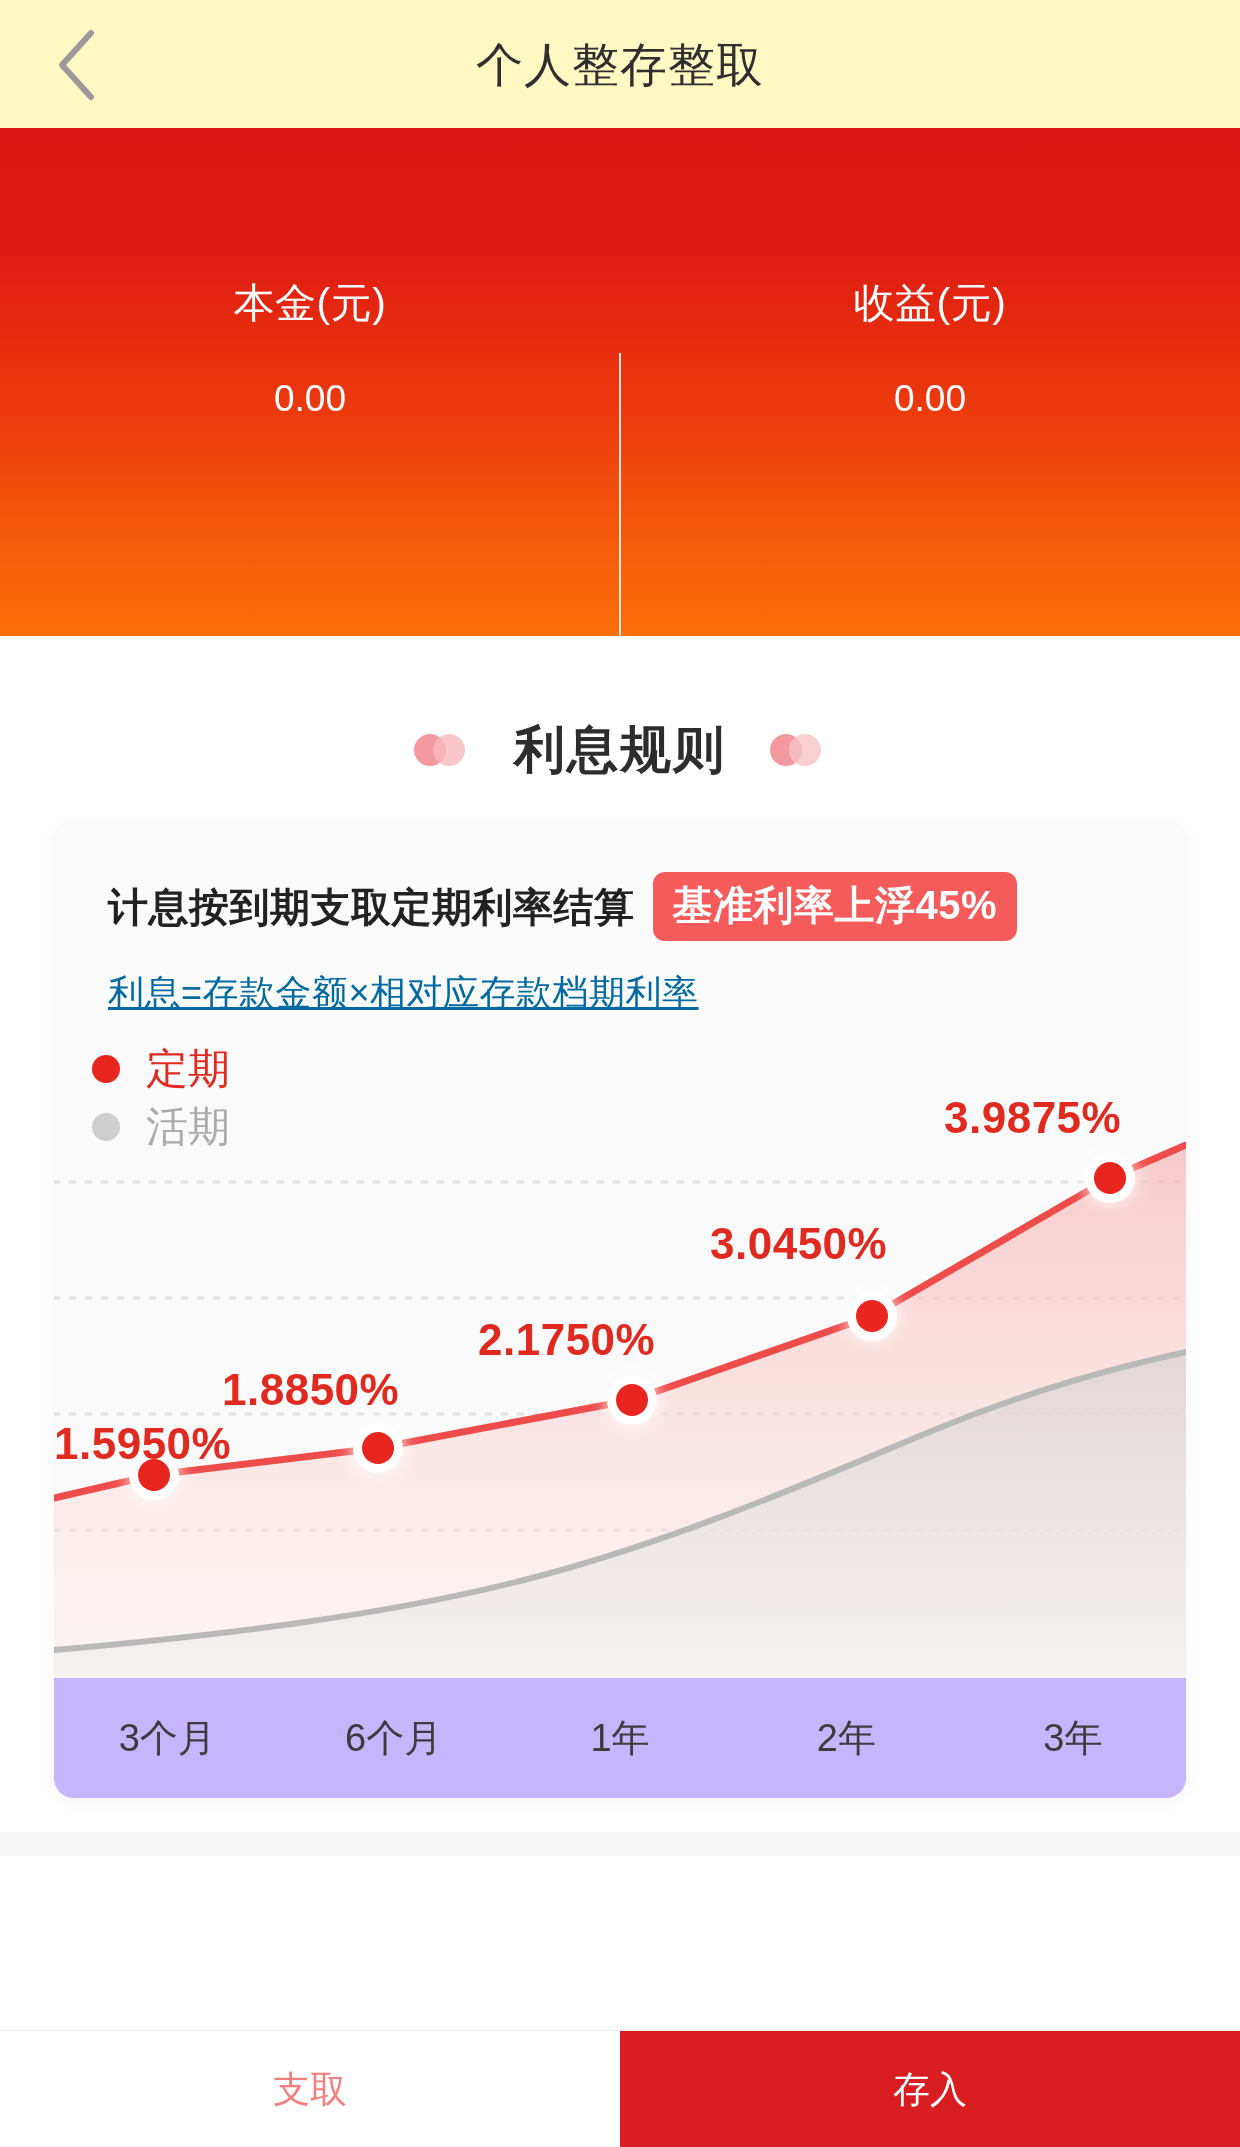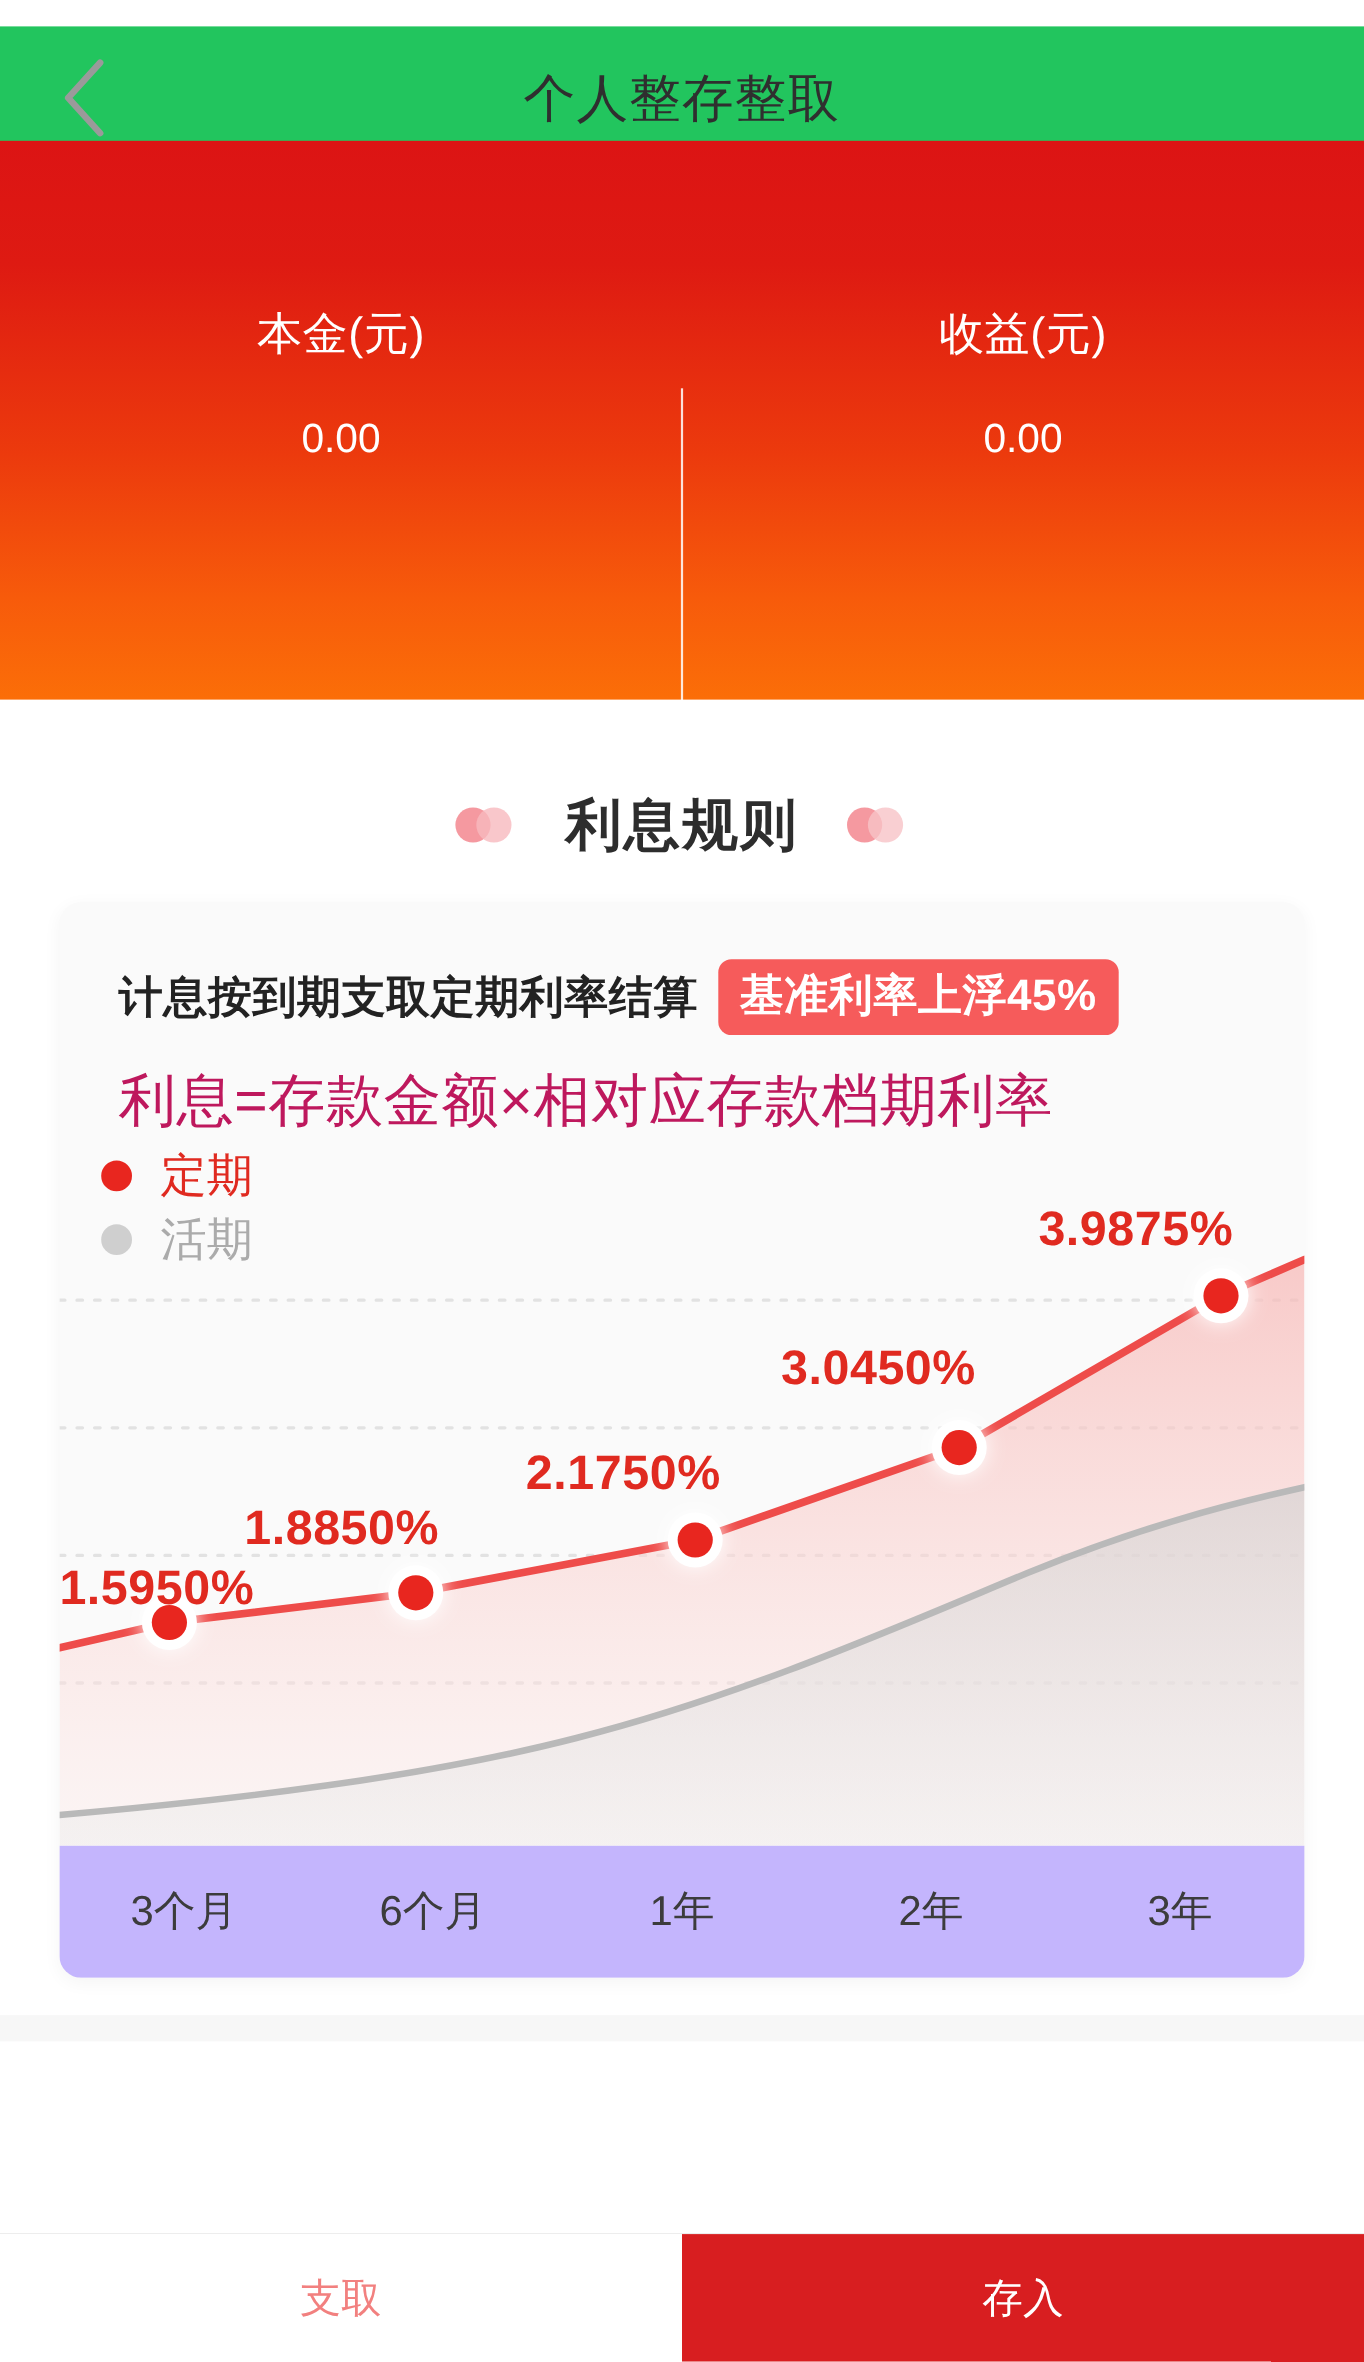--- a/index.html
+++ b/index.html
@@ -7,22 +7,22 @@
     width:1240px; height:2147px;
     background:#ffffff;
     font-family:"Liberation Sans","DejaVu Sans",sans-serif;
     overflow:hidden;
   }
   .screen { position:relative; width:1240px; height:2147px; background:#fff; }
 
   
   .header {
     position:absolute; left:0; top:0; width:1240px; height:128px;
-    background:#22c55e;
-    display:flex; align-items:center; justify-content:center;margin-top:24px;
+    background:#fef9c3;
+    display:flex; align-items:center; justify-content:center;
   }
   .back-btn {
     position:absolute; left:34px; top:22px;
     width:86px; height:86px;
     display:flex; align-items:center; justify-content:center;
     cursor:pointer;
   }
   .back-btn svg { display:block; }
   .page-title {
     font-size:47px; font-weight:400; color:#2f2f2f;
@@ -97,22 +97,23 @@
     background:#F65B5B; color:#ffffff;
     font-size:40px; font-weight:700;
     line-height:1;
     padding:13px 20px 16px 20px;
     border-radius:12px;
     letter-spacing:0.5px;
     white-space:nowrap;
   }
   .formula {
     margin:34px 0 0 54px;
-    font-size:52px; color:#be185d; font-weight:400; line-height:1;
-    letter-spacing:0.5px;
+    font-size:36px; color:#0369a1; font-weight:400; line-height:1;
+    letter-spacing:0.5px;
+    text-decoration:underline;
   }
 
   
   .chart-wrap {
     position:absolute; left:0; top:230px;
     width:1132px; height:628px;
   }
   .chart-svg { display:block; width:1132px; height:628px; }
 
   .legend {

